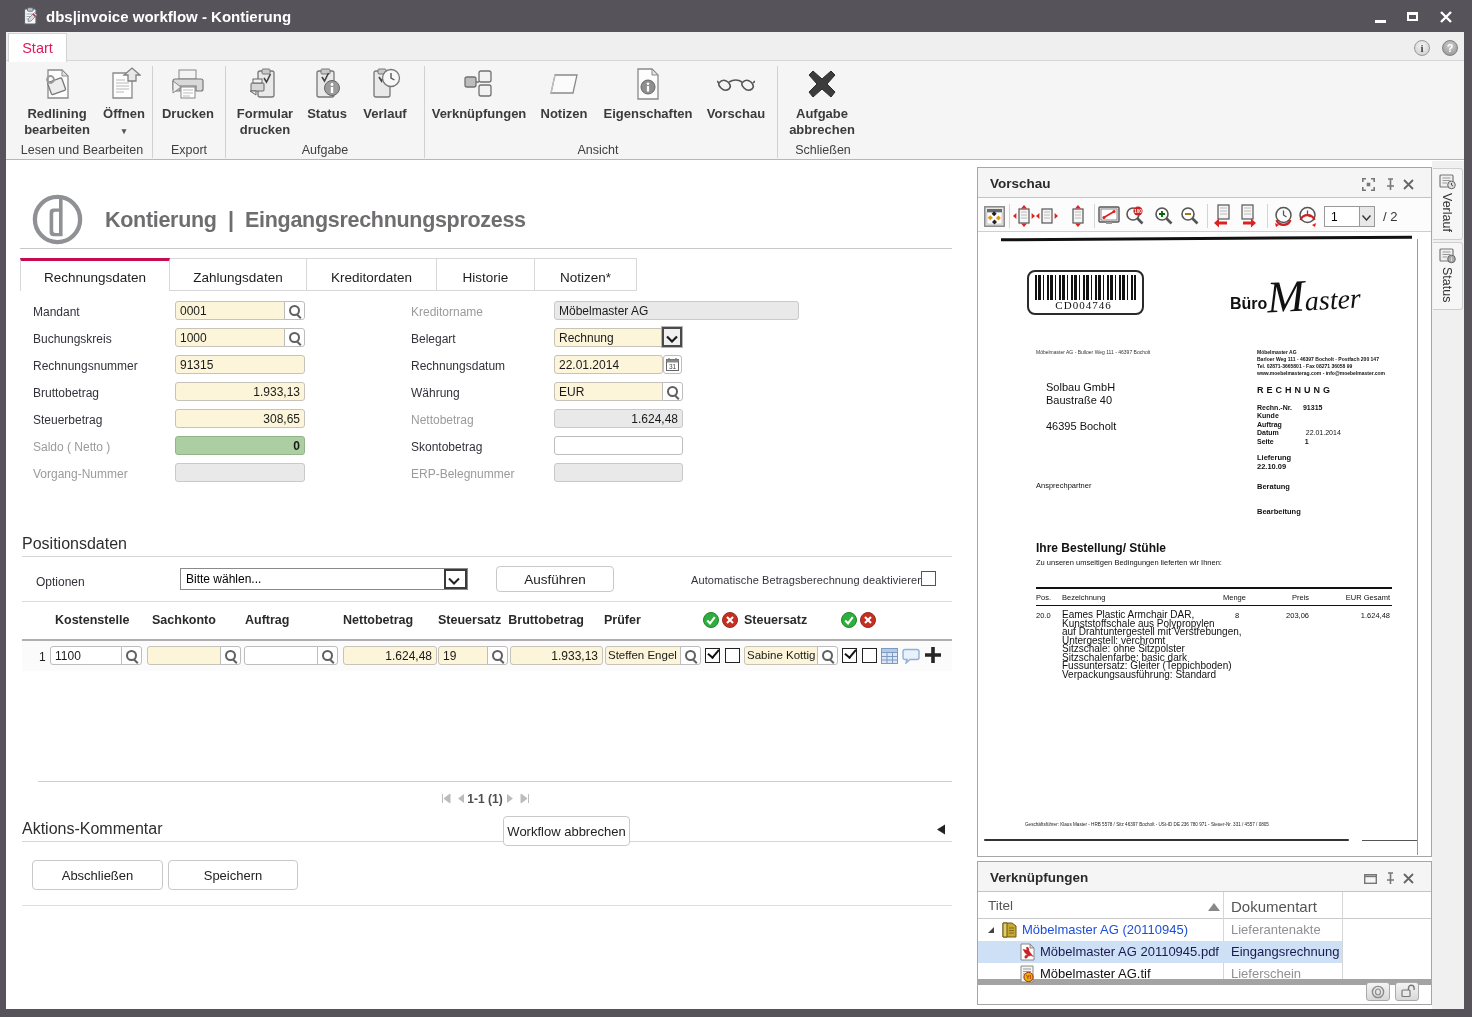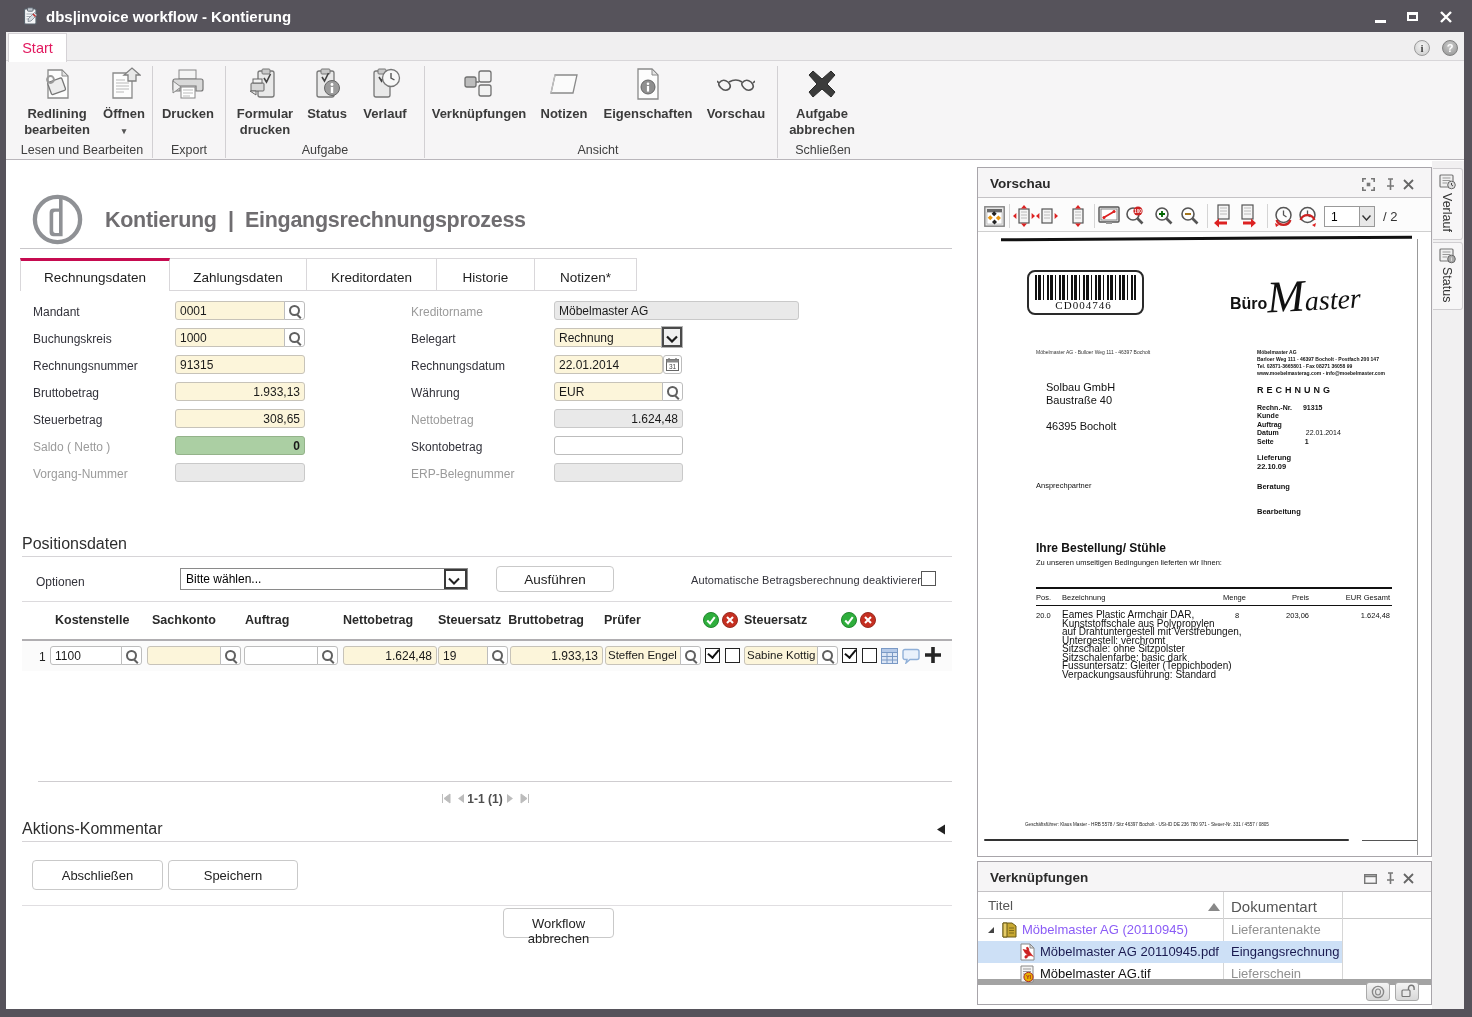--- a/index.html
+++ b/index.html
@@ -329,21 +329,21 @@
   </svg>
 </div>
 
 <div class="abs" style="left:22px;top:820px;font-size:16px;color:#2e2e2e">Aktions-Kommentar</div>
 <div class="abs" style="left:22px;top:841px;width:930px;height:1px;background:#d6d4d7"></div>
 <svg class="abs" style="left:936px;top:824px" width="10" height="11" viewBox="0 0 10 11">
     <path d="M9 0.5 v10 L1 5.5 z" fill="#222"></path>
   </svg>
 <div class="btn" style="left:32px;top:860px;width:131px;height:30px;padding-top:7px">Abschließen</div>
 <div class="btn" style="left:168px;top:860px;width:130px;height:30px;padding-top:7px">Speichern</div>
-<div class="btn" style="left:503px;top:908px;width:111px;height:30px;padding-top:7px">Workflow abbrechen</div>
+<div class="btn" style="left:503px;top:816px;width:127px;height:30px;padding-top:7px">Workflow abbrechen</div>
 <div class="abs" style="left:22px;top:905px;width:930px;height:1px;background:#e0dee1"></div>
 
 <div class="panel" style="left:977px;top:167px;width:455px;height:690px;">
   <div class="phead">Vorschau</div>
   <svg class="abs" style="left:384px;top:10px" width="13" height="13" viewBox="0 0 13 13">
       <g fill="#777">
         <path d="M0 0 h4 v1.6 h-2.4 v2.4 h-1.6 z M9 0 h4 v4 h-1.6 v-2.4 h-2.4 z M0 9 h1.6 v2.4 h2.4 v1.6 h-4 z M11.4 9 h1.6 v4 h-4 v-1.6 h2.4 z"></path>
         <rect x="4.7" y="4.7" width="3.6" height="3.6"></rect>
       </g>
     </svg>
@@ -535,21 +535,21 @@
     <svg class="abs" style="left:9px;top:7px" width="8" height="8" viewBox="0 0 8 8">
         <path d="M7 1 v6 h-6 z" fill="#444"></path>
       </svg>
     <svg class="abs" style="left:24px;top:2px" width="15" height="18" viewBox="0 0 15 18">
         <path d="M1 2 h9 l4 3 v11 h-13 z" fill="#c8a832" stroke="#6a5a14"></path>
         <path d="M1 2 h4 v14 h-4 z" fill="#e6cc66" stroke="#6a5a14"></path>
         <g stroke="#6a5a14" stroke-width="0.8">
           <path d="M7 7 h5 M7 9.5 h5 M7 12 h5"></path>
         </g>
       </svg>
-    <div class="abs" style="left:44px;top:3px;font-size:13px;color:#8b5cf6">Möbelmaster AG (20110945)</div>
+    <div class="abs" style="left:44px;top:3px;font-size:13px;color:#1d4ed8">Möbelmaster AG (20110945)</div>
     <div class="abs" style="left:253px;top:3px;font-size:13px;color:#909090">Lieferantenakte</div>
   </div>
   <div class="abs" style="left:0;top:79px;width:364px;height:22px;background:#cde0f6;">
     <svg class="abs" style="left:41px;top:2px" width="16" height="18" viewBox="0 0 16 18">
         <path d="M2 1 h9 l4 4 v12 h-13 z" fill="#fff" stroke="#888"></path>
         <path d="M11 1 l4 4 h-4 z" fill="#ddd" stroke="#888"></path>
         <path d="M4 6 q2 5 5 6 q-4 0 -3 3 q2 1 3 -2 q3 -1 5 0 q1 2 -4 -5 q0 -4 -2 -4 q-1 0 0 3" fill="#c22" stroke="#c22" stroke-width="0.6"></path>
       </svg>
     <div class="abs" style="left:62px;top:3px;font-size:13px;color:#1a1a50">Möbelmaster AG 20110945.pdf</div>
     <div class="abs" style="left:253px;top:3px;font-size:13px;color:#1a1a50">Eingangsrechnung</div>

